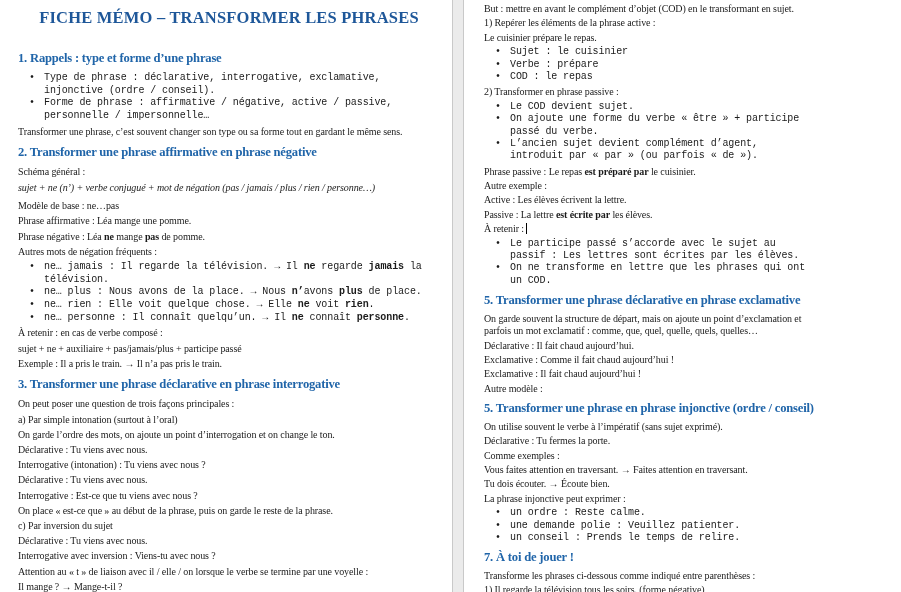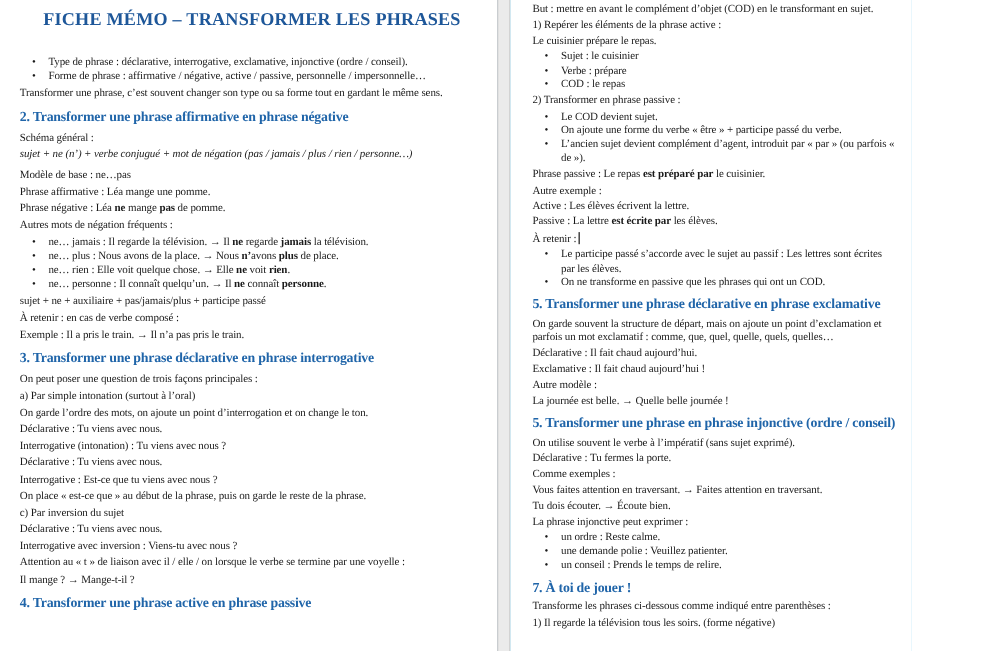--- a/index.html
+++ b/index.html
@@ -24,56 +24,57 @@
     text-align:center; margin:2px 0 22px; letter-spacing:0.2px;
   }
   .sec-heading {
     font-size:12.6px; font-weight:bold; color:var(--accent,#2065a9);
     margin:7px 0 5px; letter-spacing:-0.2px;
   }
   .dense .sec-heading { margin:6px 0 4px; }
   .para { margin:0 0 2.5px; }
   .dense .para { margin:0 0 2px; }
   .schema { font-style:italic; margin:2px 0 6px; }
-  .bullets { margin:1px 0 3px; padding:0; list-style:none; }
+  .bullets { margin:1px 0 3px; padding:0; list-style:none;font-family:Liberation Mono, monospace; }
   .bullets li { position:relative; padding-left:26px; }
   .bullets li::before { content:"•"; position:absolute; left:11px; top:0; }
   b { font-weight:bold; }
   .caret {
     display:inline-block; width:1px; height:11px; background:#000;
     margin-left:2px; vertical-align:-2px;
   }
 </style>
 </head>
 <body>
 
 <div class="canvas">
   <div class="page page-left">
     <div class="col" id="col-left">
         <h1 class="doc-title">FICHE MÉMO – TRANSFORMER LES PHRASES</h1>
+        <h2 class="sec-heading">1. Rappels : type et forme d’une phrase</h2>
         <ul class="bullets">
           <li>Type de phrase : déclarative, interrogative, exclamative, injonctive (ordre / conseil).</li>
           <li>Forme de phrase : affirmative / négative, active / passive, personnelle / impersonnelle…</li>
         </ul>
         <p class="para">Transformer une phrase, c’est souvent changer son type ou sa forme tout en gardant le même sens.</p>
         <h2 class="sec-heading">2. Transformer une phrase affirmative en phrase négative</h2>
         <p class="para">Schéma général :</p>
         <p class="schema">sujet + ne (n’) + verbe conjugué + mot de négation (pas / jamais / plus / rien / personne…)</p>
         <p class="para">Modèle de base : ne…pas</p>
         <p class="para">Phrase affirmative : Léa mange une pomme.</p>
         <p class="para">Phrase négative : Léa <b>ne</b> mange <b>pas</b> de pomme.</p>
         <p class="para">Autres mots de négation fréquents :</p>
         <ul class="bullets">
           <li>ne… jamais : Il regarde la télévision. → Il <b>ne</b> regarde <b>jamais</b> la télévision.</li>
           <li>ne… plus : Nous avons de la place. → Nous <b>n’</b>avons <b>plus</b> de place.</li>
           <li>ne… rien : Elle voit quelque chose. → Elle <b>ne</b> voit <b>rien</b>.</li>
           <li>ne… personne : Il connaît quelqu’un. → Il <b>ne</b> connaît <b>personne</b>.</li>
         </ul>
+        <p class="para">À retenir : en cas de verbe composé :</p>
         <p class="para">sujet + ne + auxiliaire + pas/jamais/plus + participe passé</p>
-        <p class="para">À retenir : en cas de verbe composé :</p>
         <p class="para">Exemple : Il a pris le train. → Il n’a pas pris le train.</p>
         <h2 class="sec-heading">3. Transformer une phrase déclarative en phrase interrogative</h2>
         <p class="para">On peut poser une question de trois façons principales :</p>
         <p class="para">a) Par simple intonation (surtout à l’oral)</p>
         <p class="para">On garde l’ordre des mots, on ajoute un point d’interrogation et on change le ton.</p>
         <p class="para">Déclarative : Tu viens avec nous.</p>
         <p class="para">Interrogative (intonation) : Tu viens avec nous ?</p>
         <p class="para">Déclarative : Tu viens avec nous.</p>
         <p class="para">Interrogative : Est-ce que tu viens avec nous ?</p>
         <p class="para">On place « est-ce que » au début de la phrase, puis on garde le reste de la phrase.</p>
@@ -102,28 +103,28 @@
           <li>On ajoute une forme du verbe « être » + participe passé du verbe.</li>
           <li>L’ancien sujet devient complément d’agent, introduit par « par » (ou parfois « de »).</li>
         </ul>
         <p class="para">Phrase passive : Le repas <b>est préparé par</b> le cuisinier.</p>
         <p class="para">Autre exemple :</p>
         <p class="para">Active : Les élèves écrivent la lettre.</p>
         <p class="para">Passive : La lettre <b>est écrite par</b> les élèves.</p>
         <p class="para">À retenir :<span class="caret"></span></p>
         <ul class="bullets">
           <li>Le participe passé s’accorde avec le sujet au passif : Les lettres sont écrites par les élèves.</li>
-          <li>On ne transforme en passive que les phrases qui ont un COD.</li>
+          <li>On ne transforme en lettre que les phrases qui ont un COD.</li>
         </ul>
         <h2 class="sec-heading">5. Transformer une phrase déclarative en phrase exclamative</h2>
         <p class="para">On garde souvent la structure de départ, mais on ajoute un point d’exclamation et parfois un mot exclamatif : comme, que, quel, quelle, quels, quelles…</p>
         <p class="para">Déclarative : Il fait chaud aujourd’hui.</p>
+        <p class="para">Exclamative : Comme il fait chaud aujourd’hui !</p>
         <p class="para">Exclamative : Il fait chaud aujourd’hui !</p>
         <p class="para">Autre modèle :</p>
-        <p class="para">La journée est belle. → Quelle belle journée !</p>
         <h2 class="sec-heading">5. Transformer une phrase en phrase injonctive (ordre / conseil)</h2>
         <p class="para">On utilise souvent le verbe à l’impératif (sans sujet exprimé).</p>
         <p class="para">Déclarative : Tu fermes la porte.</p>
         <p class="para">Comme exemples :</p>
         <p class="para">Vous faites attention en traversant. → Faites attention en traversant.</p>
         <p class="para">Tu dois écouter. → Écoute bien.</p>
         <p class="para">La phrase injonctive peut exprimer :</p>
         <ul class="bullets">
           <li>un ordre : Reste calme.</li>
           <li>une demande polie : Veuillez patienter.</li>

